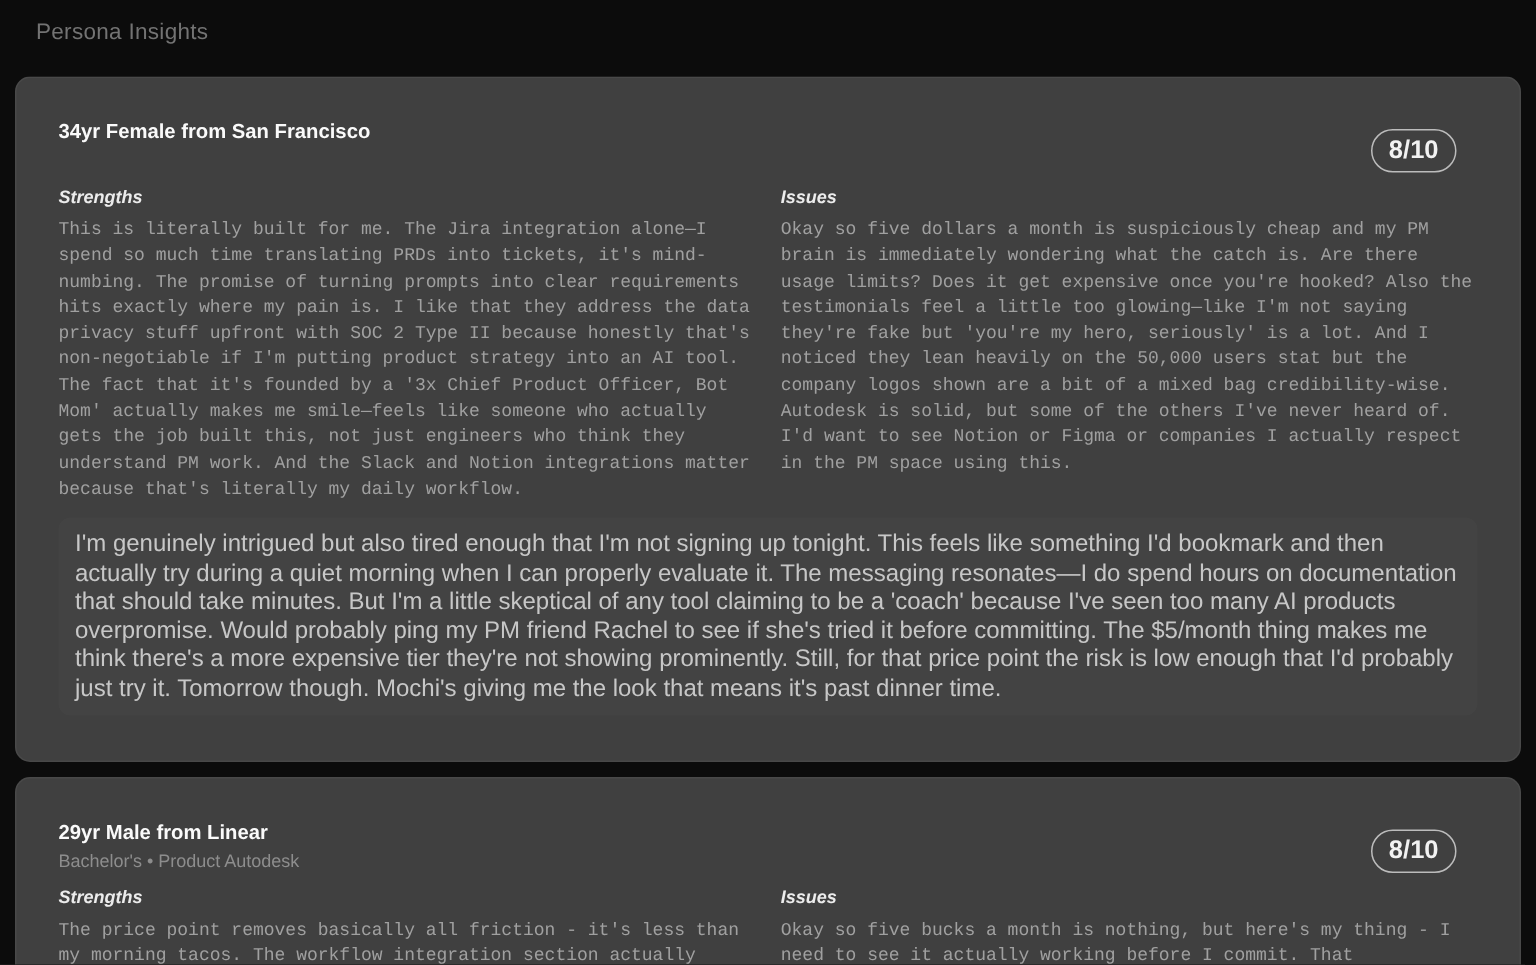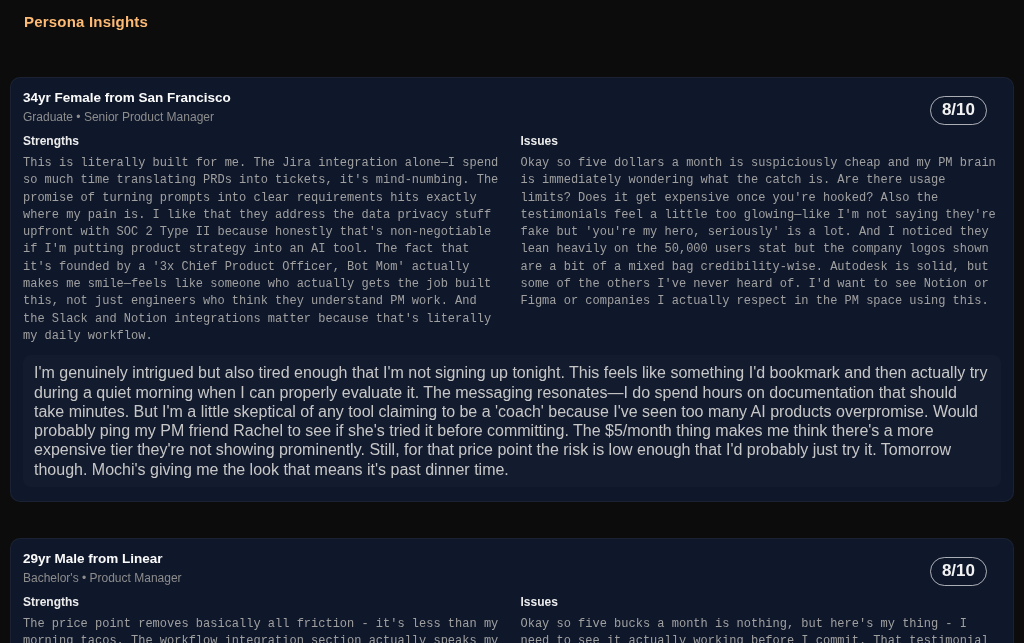--- a/index.html
+++ b/index.html
@@ -4,37 +4,36 @@
 <style>
   * { box-sizing: border-box; margin: 0; padding: 0; }
   html, body {
     width: 1024px; height: 643px;
     background: #0c0c0c;
     font-family: "Liberation Sans", sans-serif;
     overflow: hidden;
   }
   .page-title {
     font-size: 15px;
-    font-weight: 700;
-    color: #fdba74;
+    font-weight: 400;
+    color: #737373;
     padding: 13px 0 0 24px;
     letter-spacing: 0.2px;
   }
   .cards {
     display: flex;
     flex-direction: column;
     gap: 10px;
     margin: 21px 10px 0 10px;
   }
   .card {
-    background: #0f172a;
+    background: #404040;
     border: 1px solid rgba(255,255,255,0.05);
     border-radius: 10px;
-    padding: 12px;
-    margin-top: 26px;
+    padding: 28px;
   }
   .card-header {
     display: flex;
     justify-content: space-between;
     align-items: flex-start;
     margin-bottom: 9px;
   }
   .card-title {
     font-size: 13.5px;
     font-weight: 700;
@@ -60,20 +59,21 @@
     display: grid;
     grid-template-columns: 1fr 1fr;
     gap: 17px;
     margin-bottom: 10px;
   }
   .col-label {
     font-size: 12px;
     font-weight: 700;
     color: #ececec;
     margin-bottom: 7px;
+    font-style: italic;
   }
   .col-text {
     font-size: 12px;
     line-height: 17.3px;
     color: #a0a0a0;
     font-family: Liberation Mono, monospace;
   }
   .summary {
     margin: 2px 0 2px 0;
     padding: 8px 11px;
@@ -88,42 +88,41 @@
 <body>
 
 <div class="page-title">Persona Insights</div>
 
 <div class="cards">
 
   <section class="card">
     <div class="card-header">
       <div>
         <div class="card-title">34yr Female from San Francisco</div>
-        <div class="card-subtitle">Graduate • Senior Product Manager</div>
       </div>
       <div class="score-badge">8/10</div>
     </div>
     <div class="cols">
       <div>
         <div class="col-label">Strengths</div>
         <div class="col-text">This is literally built for me. The Jira integration alone—I spend so much time translating PRDs into tickets, it's mind-numbing. The promise of turning prompts into clear requirements hits exactly where my pain is. I like that they address the data privacy stuff upfront with SOC 2 Type II because honestly that's non-negotiable if I'm putting product strategy into an AI tool. The fact that it's founded by a '3x Chief Product Officer, Bot Mom' actually makes me smile—feels like someone who actually gets the job built this, not just engineers who think they understand PM work. And the Slack and Notion integrations matter because that's literally my daily workflow.</div>
       </div>
       <div>
         <div class="col-label">Issues</div>
         <div class="col-text">Okay so five dollars a month is suspiciously cheap and my PM brain is immediately wondering what the catch is. Are there usage limits? Does it get expensive once you're hooked? Also the testimonials feel a little too glowing—like I'm not saying they're fake but 'you're my hero, seriously' is a lot. And I noticed they lean heavily on the 50,000 users stat but the company logos shown are a bit of a mixed bag credibility-wise. Autodesk is solid, but some of the others I've never heard of. I'd want to see Notion or Figma or companies I actually respect in the PM space using this.</div>
       </div>
     </div>
     <div class="summary">I'm genuinely intrigued but also tired enough that I'm not signing up tonight. This feels like something I'd bookmark and then actually try during a quiet morning when I can properly evaluate it. The messaging resonates—I do spend hours on documentation that should take minutes. But I'm a little skeptical of any tool claiming to be a 'coach' because I've seen too many AI products overpromise. Would probably ping my PM friend Rachel to see if she's tried it before committing. The $5/month thing makes me think there's a more expensive tier they're not showing prominently. Still, for that price point the risk is low enough that I'd probably just try it. Tomorrow though. Mochi's giving me the look that means it's past dinner time.</div>
   </section>
 
   <section class="card">
     <div class="card-header">
       <div>
         <div class="card-title">29yr Male from Linear</div>
-        <div class="card-subtitle">Bachelor's • Product Manager</div>
+        <div class="card-subtitle">Bachelor's • Product Autodesk</div>
       </div>
       <div class="score-badge">8/10</div>
     </div>
     <div class="cols">
       <div>
         <div class="col-label">Strengths</div>
         <div class="col-text">The price point removes basically all friction - it's less than my morning tacos. The workflow integration section actually speaks my language, connecting to tools I already use daily. That Jira export feature caught my eye because exporting requirements is one of those annoying time sinks. SOC 2 Type II compliance matters since I'd be putting product ideas in there. And honestly, the testimonial about saving 10 hours per week per person? If that's even half true, that's huge for my afternoon crunch time.</div>
       </div>
       <div>
         <div class="col-label">Issues</div>

